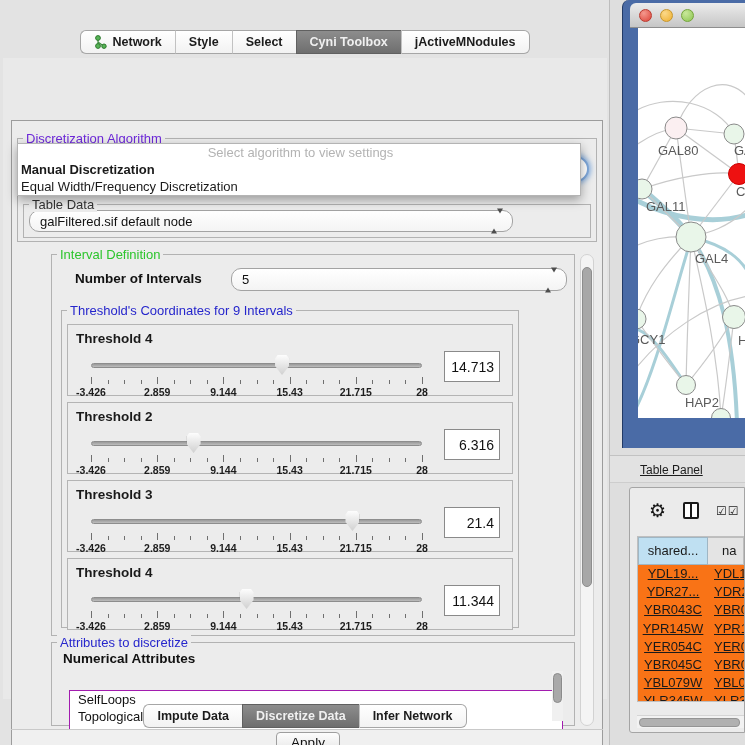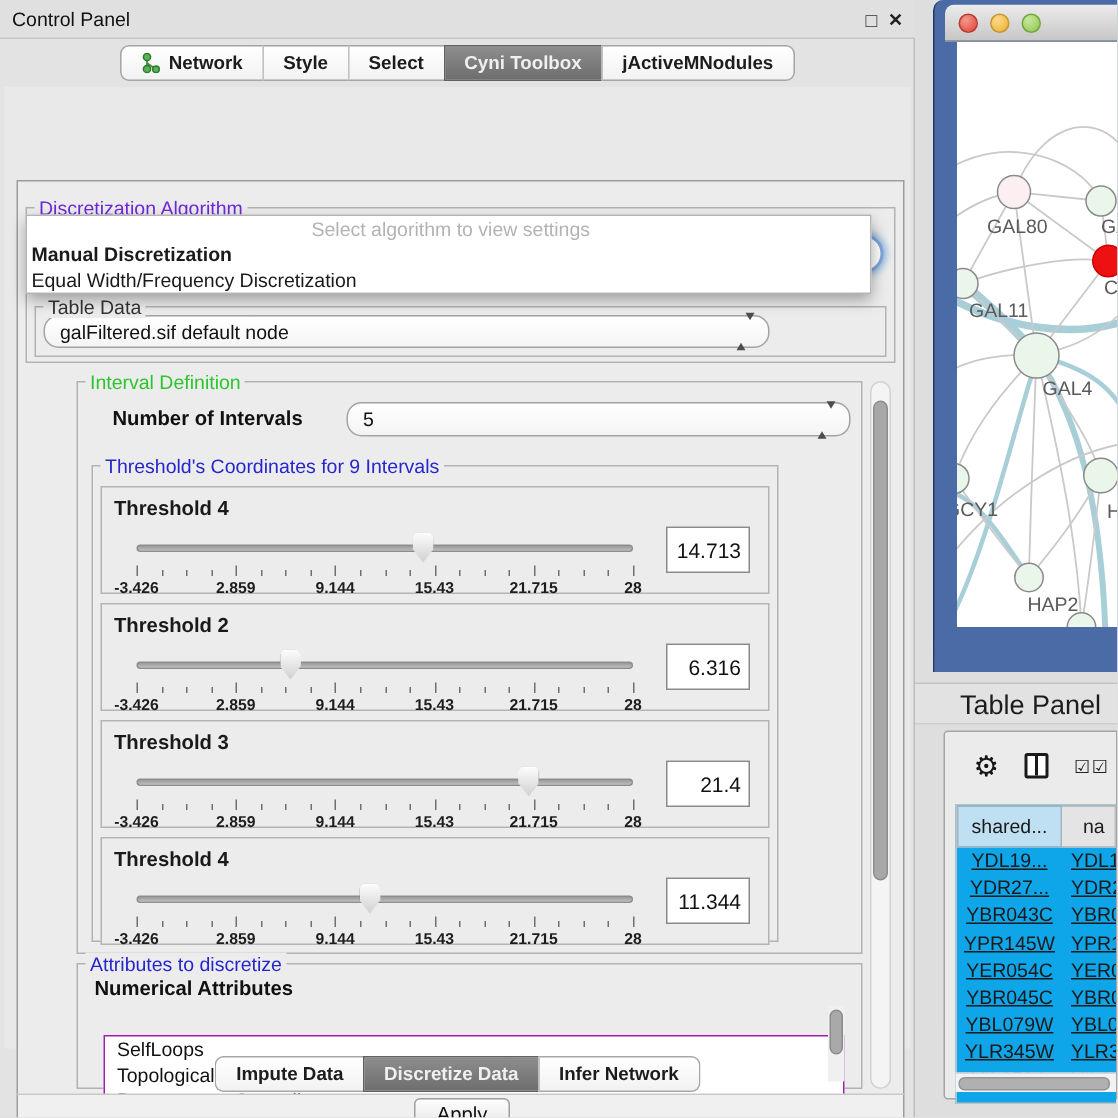--- a/index.html
+++ b/index.html
@@ -93,28 +93,28 @@
                 border-radius:6px 0 0 0;border-bottom:1px solid #8e8e8e;}
   .tl{position:absolute;top:6px;width:13px;height:13px;border-radius:50%;}
   .tl.red{left:9px;background:radial-gradient(circle at 35% 30%,#f4998e,#dd4338);border:1px solid #b93a30;}
   .tl.yellow{left:30px;background:radial-gradient(circle at 35% 30%,#fbd98a,#eeaf2f);border:1px solid #c7962c;}
   .tl.green{left:51px;background:radial-gradient(circle at 35% 30%,#c9e89a,#8cc551);border:1px solid #74a53a;}
   .net-canvas{position:absolute;left:15px;top:28px;right:0;bottom:30px;background:#fff;overflow:hidden;}
 
   
   .tp-titlebar{position:absolute;left:610px;top:455px;width:135px;height:28px;background:#e2e2e2;
                border-top:1px solid #c2c2c2;border-bottom:1px solid #cdcdcd;}
-  .tp-title{position:absolute;left:30px;top:0;line-height:28px;font-size:18px;color:#1c1c1c;}
+  .tp-title{position:absolute;left:30px;top:0;line-height:28px;font-size:12px;color:#1c1c1c;text-decoration:underline;}
   .tablewin{position:absolute;left:629px;top:487px;width:116px;height:246px;background:#ebebeb;border:1px solid #a5a5a5;border-radius:3px 0 0 3px;}
   .tp-toolbar{position:absolute;left:0;top:0;width:100%;height:46px;}
   .gear-ic{position:absolute;left:19px;top:11px;font-size:19px;color:#151515;}
   .cols-ic{position:absolute;left:53px;top:14px;width:16px;height:17px;border:2px solid #1a1a1a;border-radius:2px;background:#fff;}
   .cols-ic::after{content:"";position:absolute;left:5px;top:0;width:2px;height:13px;background:#1a1a1a;}
   .checks-ic{position:absolute;left:86px;top:16px;font-size:12px;letter-spacing:1px;color:#222;}
-  .tp-table{position:absolute;left:7px;top:48px;right:0;height:200px;background:#0ea5e9;border:1px solid #bfbfbf;border-right:none;overflow:hidden;}
+  .tp-table{position:absolute;left:7px;top:48px;right:0;height:166px;background:#f97316;border:1px solid #bfbfbf;border-right:none;overflow:hidden;}
   .thead{display:flex;height:28px;}
   .th{font-size:13px;line-height:26px;border:1px solid #9fb6c4;}
   .th1{width:70px;background:#bfe0f2;text-align:center;}
   .th2{flex:1;background:#e4e4e4;border-color:#bdbdbd;border-left:none;padding-left:14px;}
   .tbody{position:absolute;left:0;top:28px;right:0;bottom:0;overflow:hidden;text-decoration:underline;}
   .trow{display:flex;height:18.2px;}
   .tc{font-size:13px;line-height:18px;white-space:nowrap;}
   .tc1{width:70px;text-align:center;}
   .tc2{flex:1;padding-left:6px;overflow:hidden;}
   .h-scroll{position:absolute;left:7px;top:227px;right:0;height:13px;background:#f2f2f2;border-top:1px solid #d5d5d5;}
@@ -122,27 +122,20 @@
 
   .net-label{font-size:13px;fill:#5a5a5a;}
 </style>
 </head>
 <body>
 
 <div class="page">
 
   <div class="cp">
 
-    <div class="cp-titlebar">
-      <span class="cp-title">Control Panel</span>
-      <span class="win-icons">
-        <span class="float-ic">□</span>
-        <span class="close-ic">✕</span>
-      </span>
-    </div>
 
     <div class="tabbar top">
       <div class="seg">
         <svg width="13" height="14" viewBox="0 0 13 14">
           <line x1="4" y1="4" x2="4" y2="10" stroke="#3f8f3f" stroke-width="1.2"></line>
           <line x1="4" y1="7" x2="9.5" y2="11" stroke="#3f8f3f" stroke-width="1.2"></line>
           <circle cx="4" cy="3" r="2.4" fill="#57b357" stroke="#2e7a2e"></circle>
           <circle cx="4" cy="11" r="2.4" fill="#57b357" stroke="#2e7a2e"></circle>
           <circle cx="10" cy="11.2" r="2.2" fill="#57b357" stroke="#2e7a2e"></circle>
         </svg>

